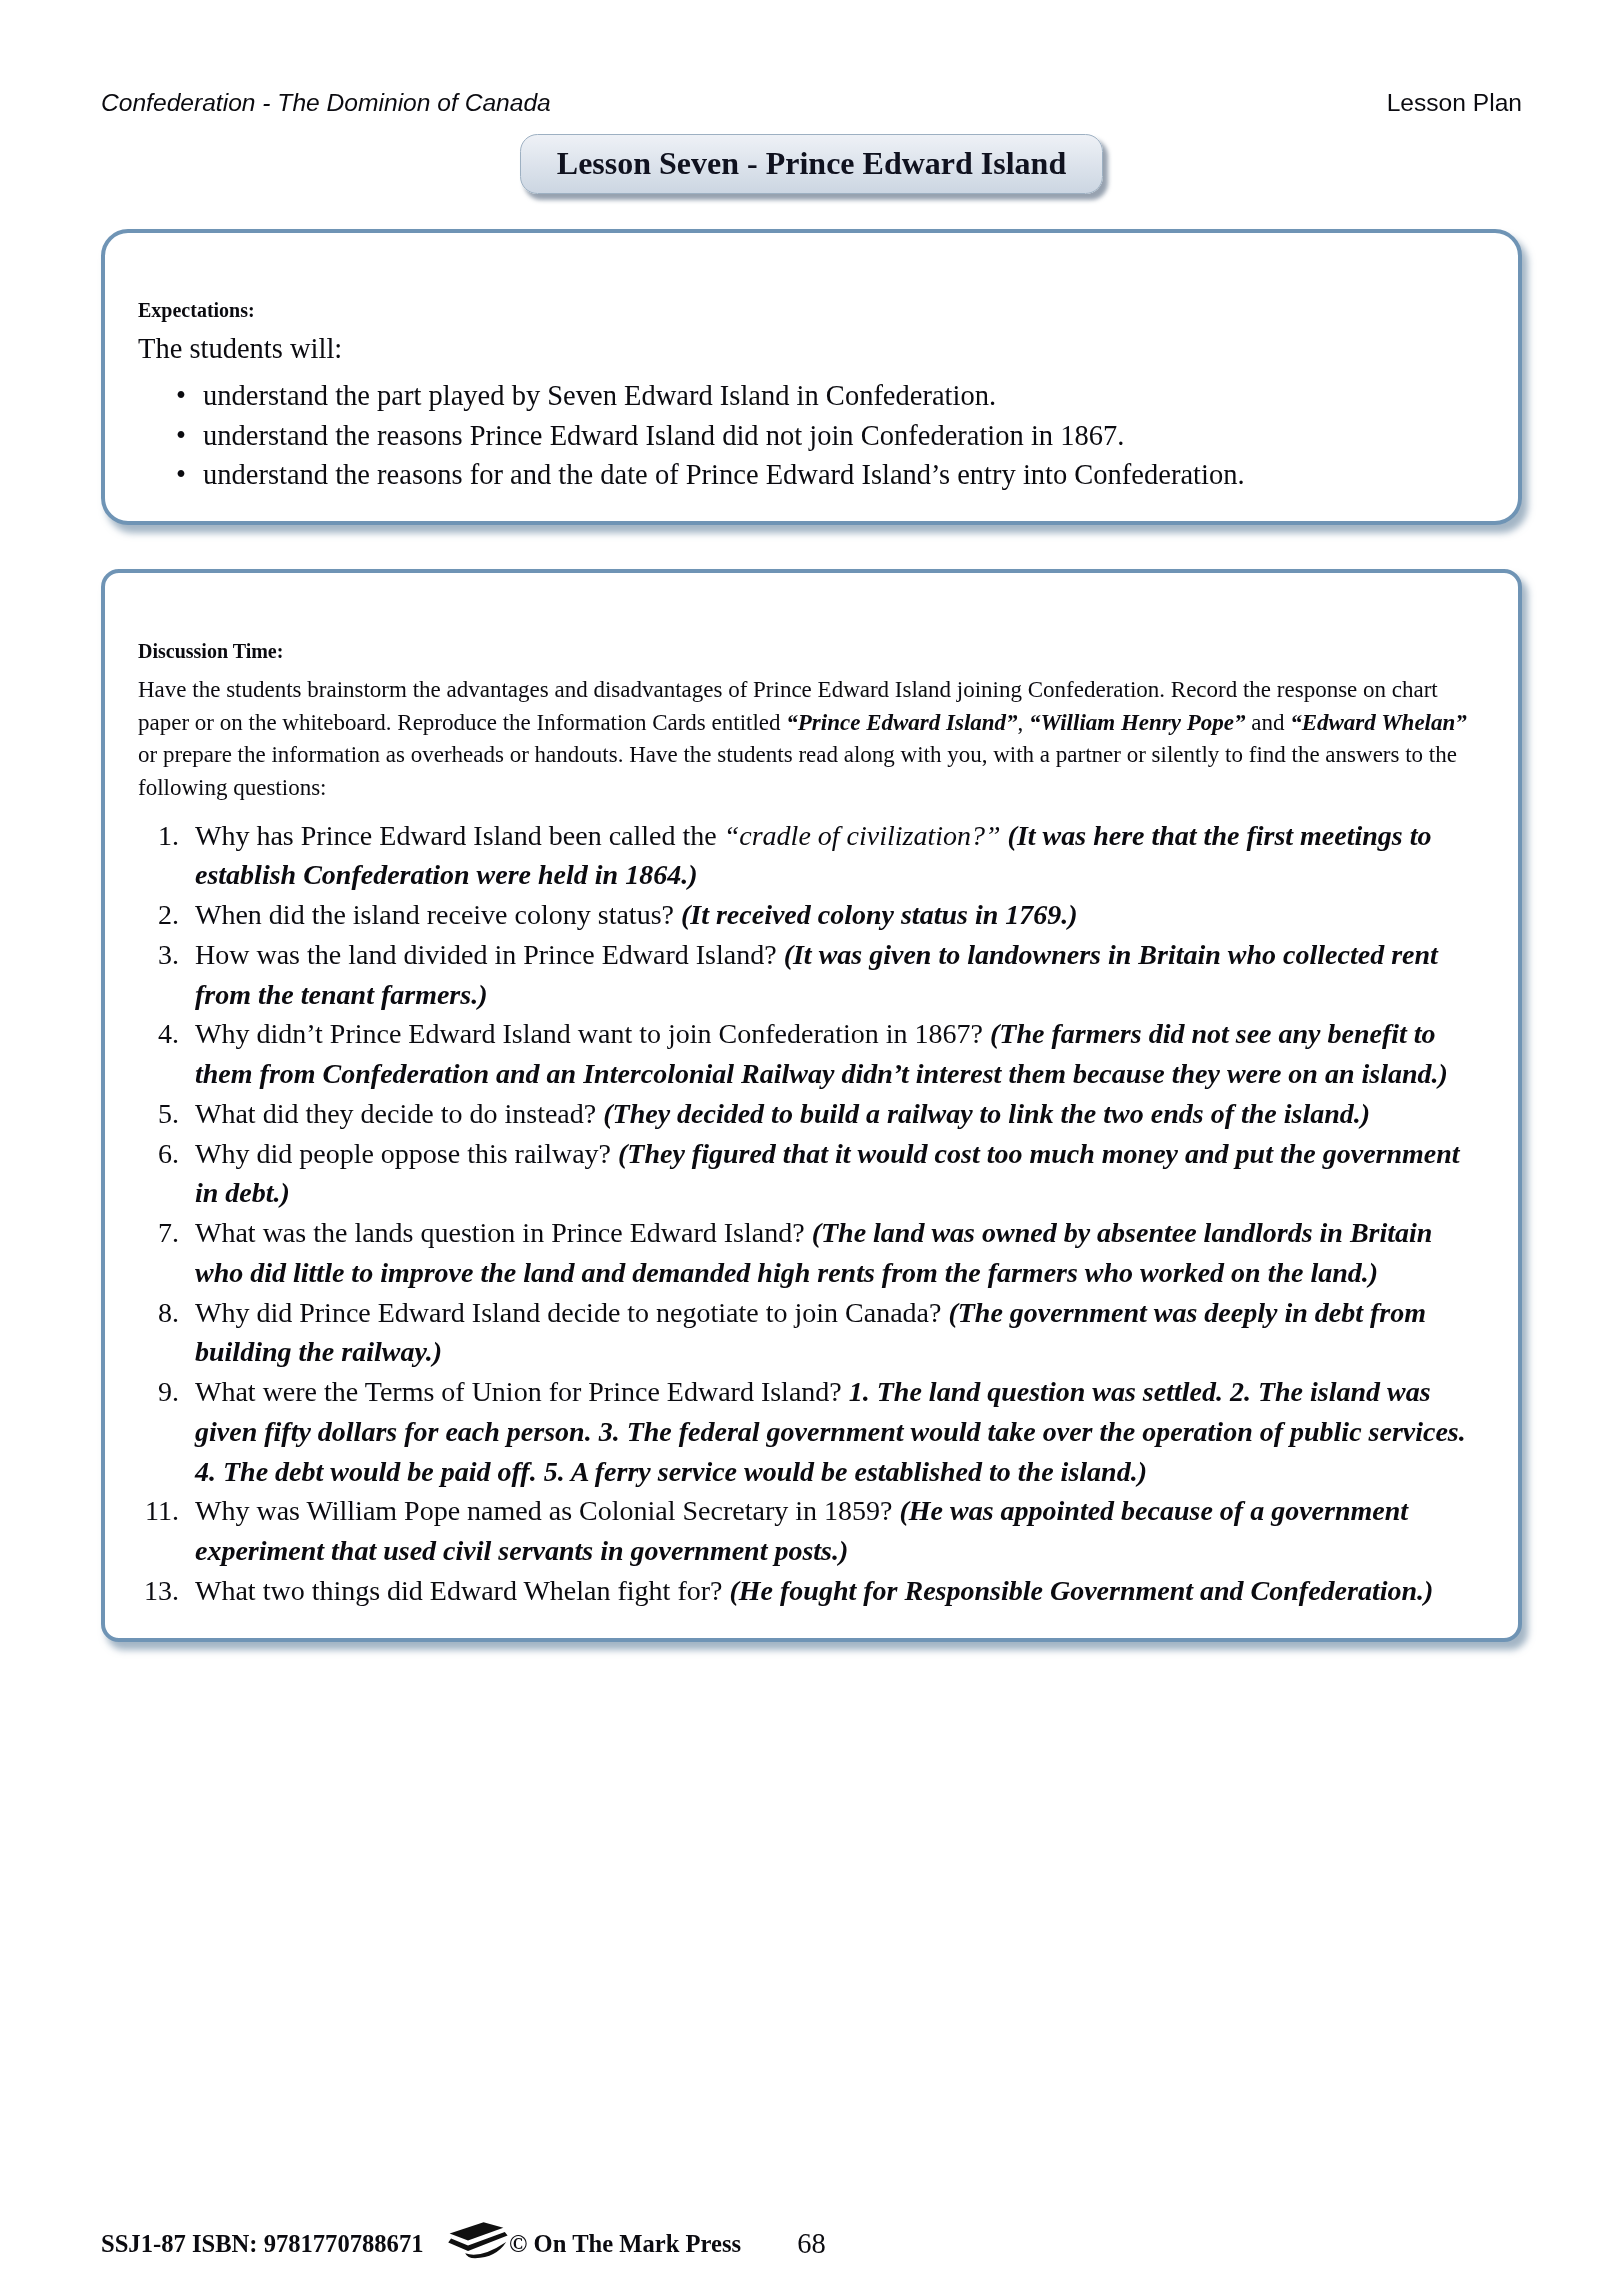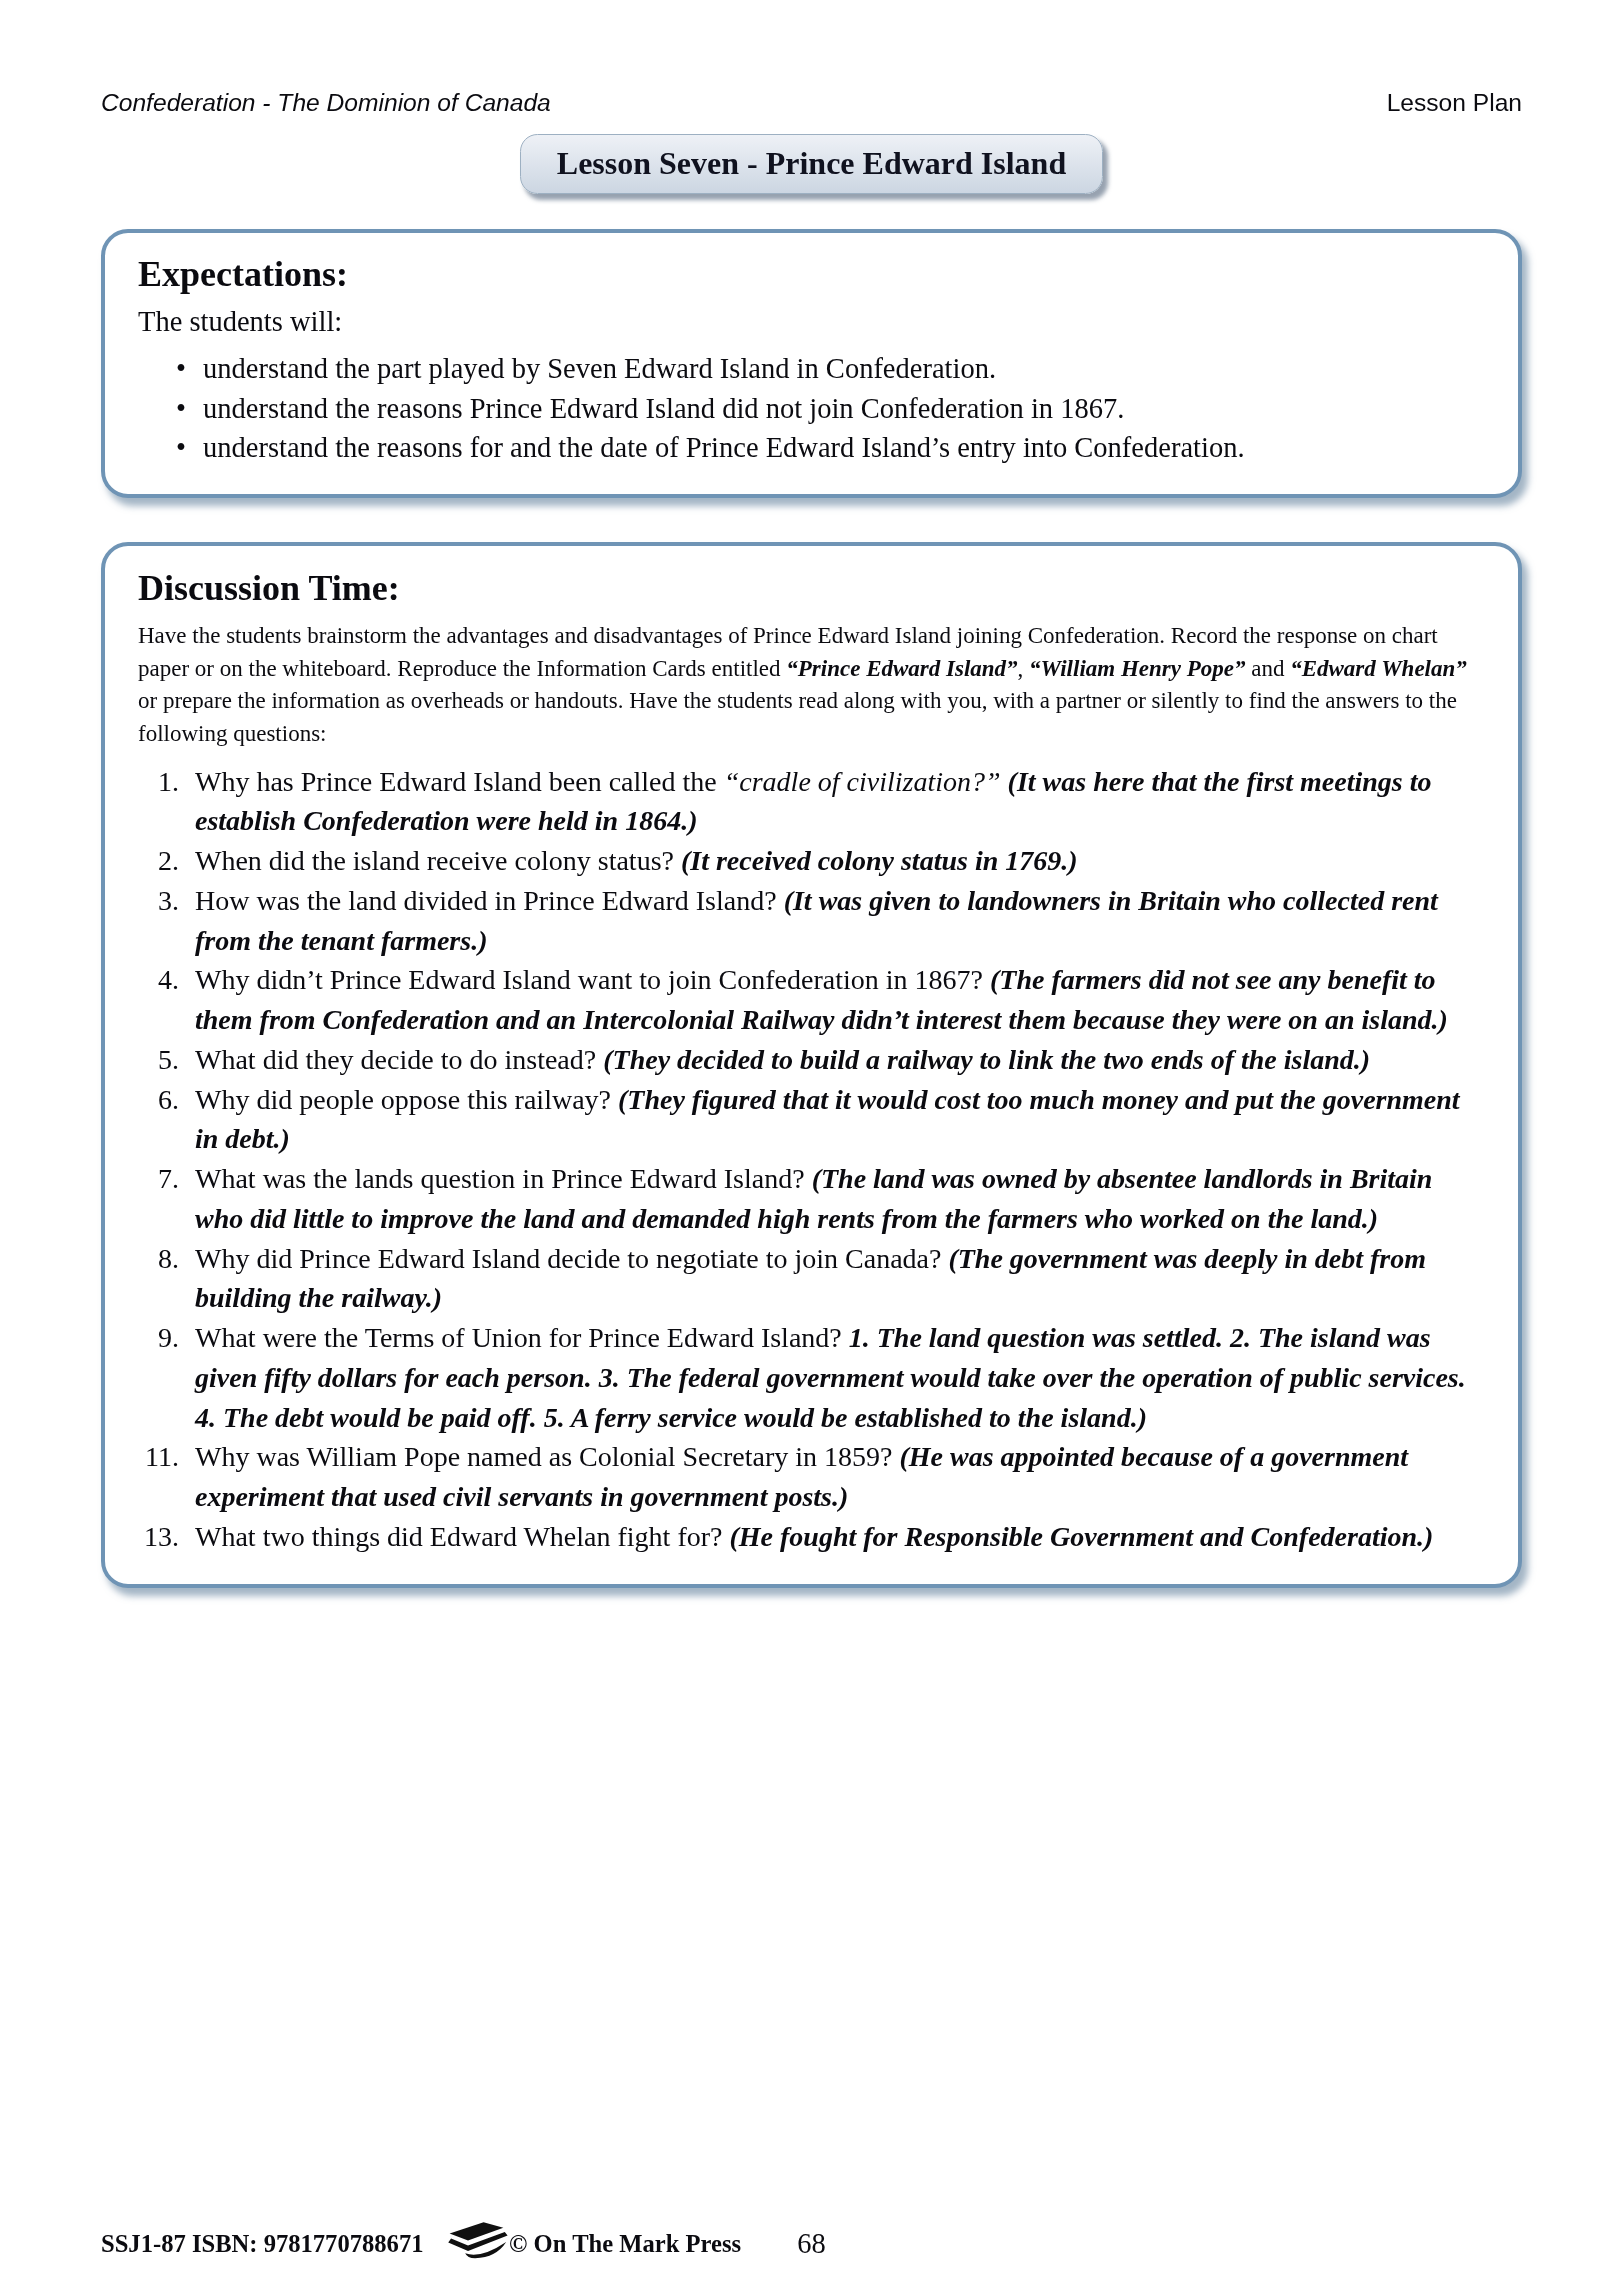--- a/index.html
+++ b/index.html
@@ -31,23 +31,23 @@
   }
 
   
   .box {
     border:4.8px solid #6f94b5;
     border-radius:27px;
     box-shadow:5.5px 7.1px 7.1px rgba(88,120,150,.55);
     background:#ffffff;
     padding:20.6px 33px 27px 33px;
   }
-  .box h2 { font-size:36px; font-weight:bold; margin-bottom:11px; }
+  .box h2 { font-size:20px; font-weight:bold; margin-bottom:11px;margin-top:46px; }
   .box-exp { margin-top:35px; }
-  .box-disc { margin-top:44px; }
+  .box-disc { margin-top:44px;border-radius:18px; }
 
   .lead { font-size:28.5px; margin-bottom:11px; }
 
   ul.bullets { list-style:none; margin-left:38px; }
   ul.bullets li { font-size:28.5px; line-height:1.38; padding-left:27px; position:relative; }
   ul.bullets li::before { content:"•"; position:absolute; left:0; top:0; }
 
   .intro { font-size:23px; line-height:1.42; margin-bottom:11px; }
   .bi { font-weight:bold; font-style:italic; }
 

